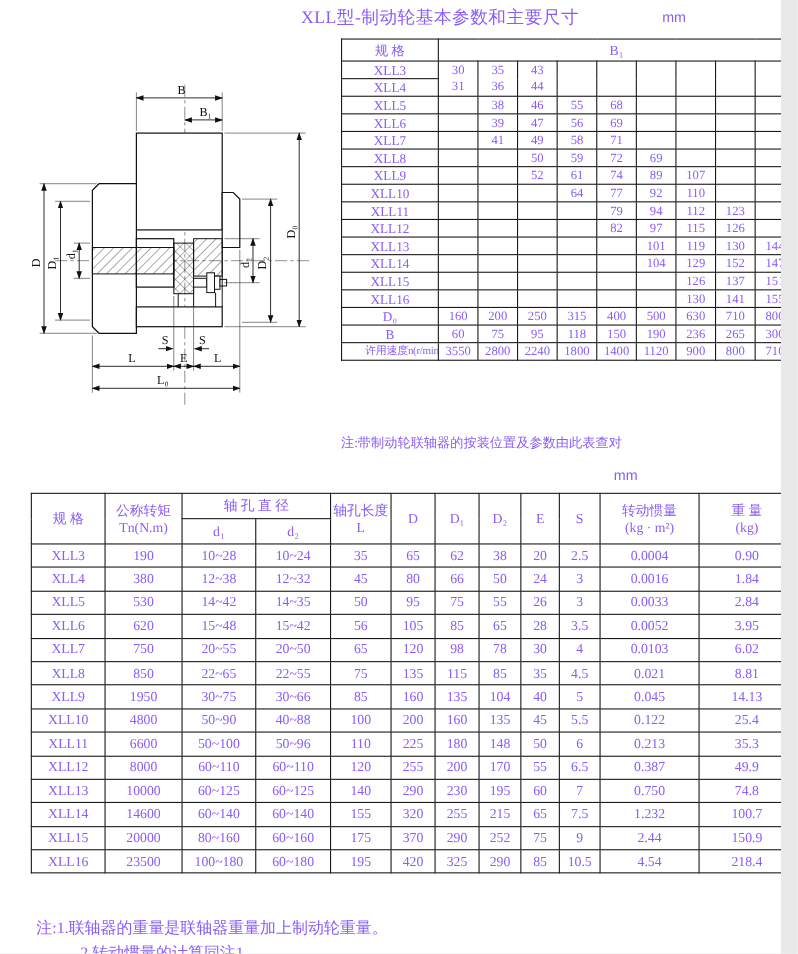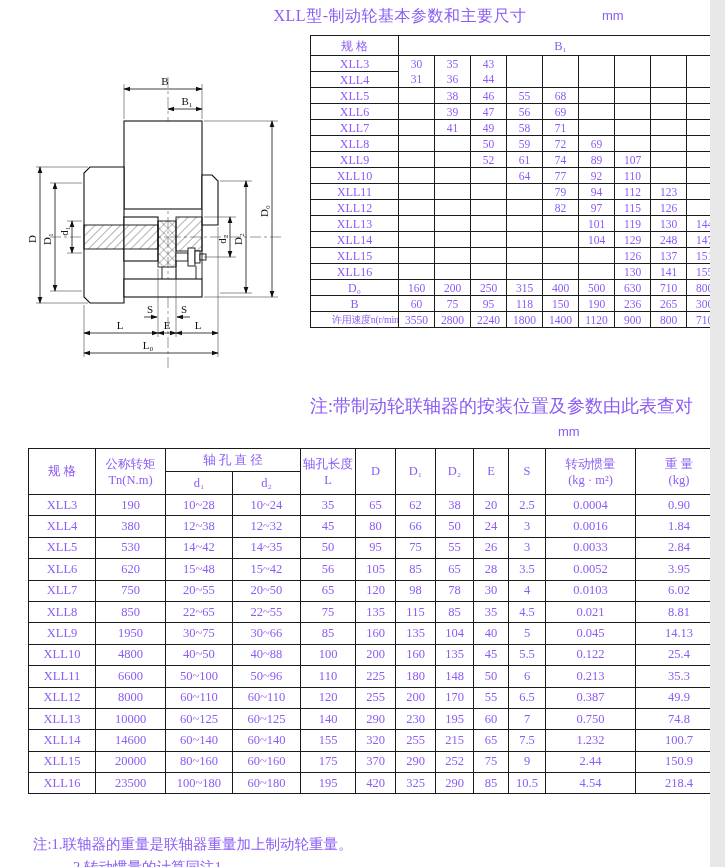--- a/index.html
+++ b/index.html
@@ -20,21 +20,21 @@
 
   
   .t1{position:absolute;left:310px;top:35px;width:412px;border:1.5px solid #1a1a1a;}
   .t1 td{height:15px;font-size:11.5px;line-height:14px;}
   .t1 td.hdr{height:19px;font-size:12.5px;}
   .t1 td.spec{font-size:12px;}
   .t1 td.small{font-size:10px;letter-spacing:-.3px;padding-left:21px;}
   .t1 td.nb{border-bottom:none;}
   .t1 td.nt{border-top:none;}
 
-  .note1{position:absolute;left:310px;top:394px;font-size:18px;white-space:nowrap;}
+  .note1{position:absolute;left:310px;top:394px;font-size:12px;white-space:nowrap;}
 
   
   .drawing{position:absolute;left:28px;top:70px;width:285px;height:320px;}
   .drawing text{font-family:"Liberation Serif","DejaVu Serif",serif;}
 
   
   .t2{position:absolute;left:28px;top:448px;width:694px;border:1.5px solid #1a1a1a;}
   .t2 td{height:20.4px;font-size:12.5px;}
   .t2 thead td{height:22px;font-size:12.5px;}
   .t2 thead td div{line-height:16px;}
@@ -299,21 +299,21 @@
         </tr>
         <tr>
           <td class="spec">XLL14</td>
           <td></td>
           <td></td>
           <td></td>
           <td></td>
           <td></td>
           <td>104</td>
           <td>129</td>
-          <td>248</td>
+          <td>152</td>
           <td>147</td>
         </tr>
         <tr>
           <td class="spec">XLL15</td>
           <td></td>
           <td></td>
           <td></td>
           <td></td>
           <td></td>
           <td></td>
@@ -517,21 +517,21 @@
           <td>135</td>
           <td>104</td>
           <td>40</td>
           <td>5</td>
           <td>0.045</td>
           <td>14.13</td>
         </tr>
         <tr>
           <td>XLL10</td>
           <td>4800</td>
-          <td>40~50</td>
+          <td>50~90</td>
           <td>40~88</td>
           <td>100</td>
           <td>200</td>
           <td>160</td>
           <td>135</td>
           <td>45</td>
           <td>5.5</td>
           <td>0.122</td>
           <td>25.4</td>
         </tr>

